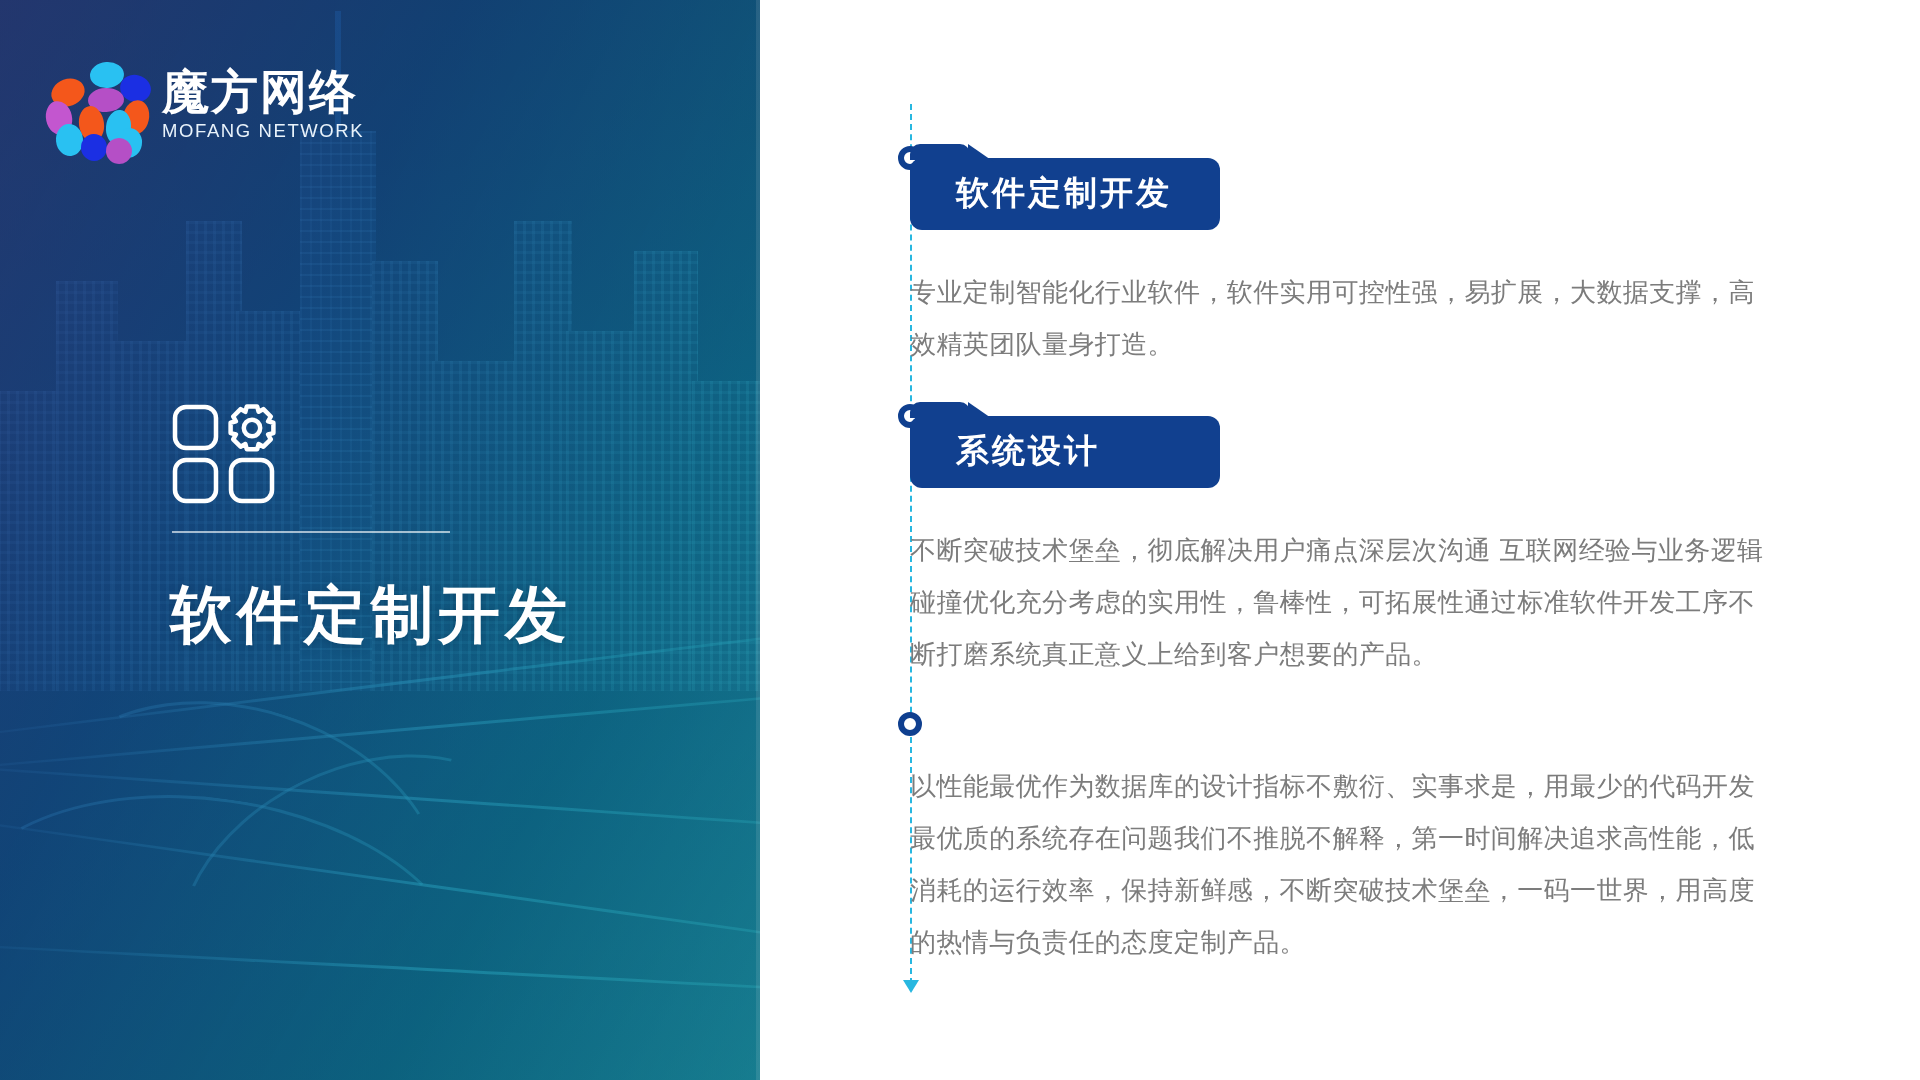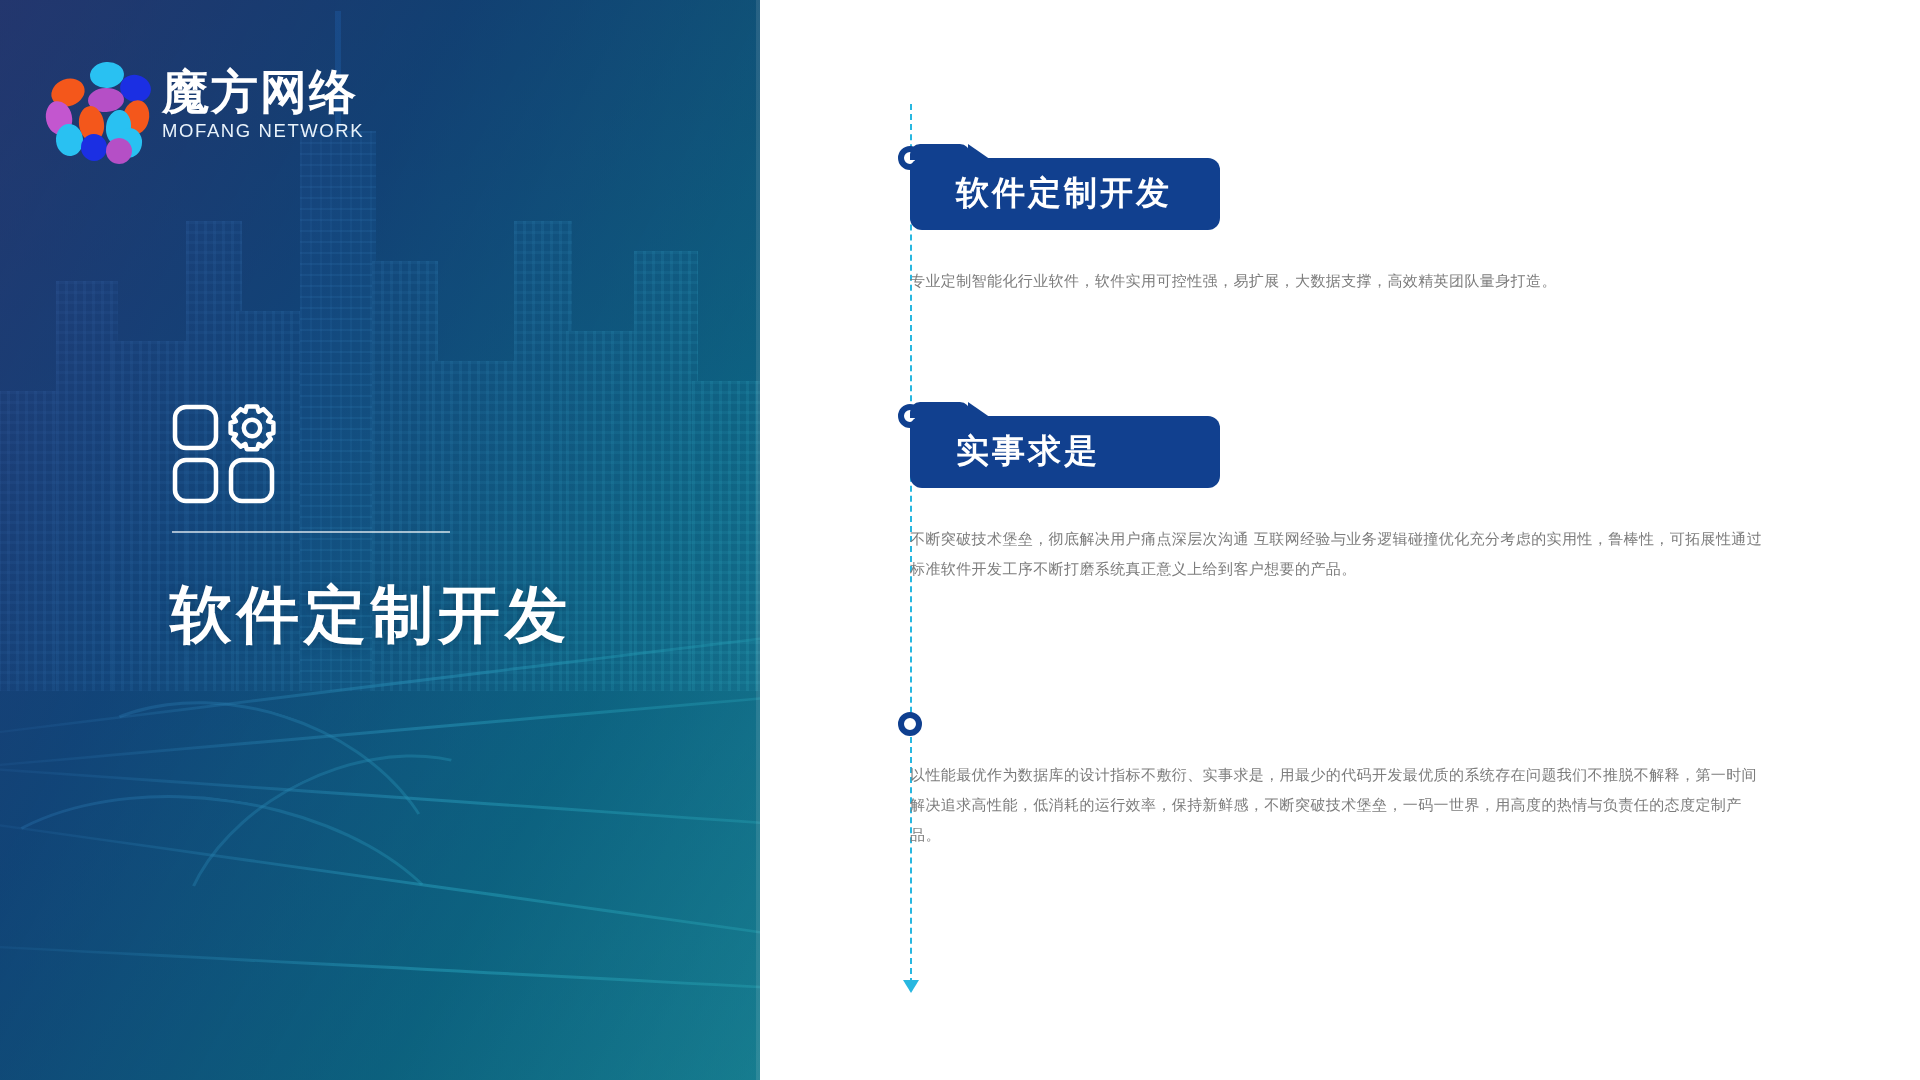--- a/index.html
+++ b/index.html
@@ -167,21 +167,21 @@
   }
   .card-title {
     position:relative; z-index:2;
     font-size:33px; line-height:1.1; font-weight:bold; color:#ffffff;
     letter-spacing:3px;
     font-family:"DejaVu Sans","Liberation Sans",sans-serif;
     white-space:nowrap;
   }
   .body-text {
     margin-top:36px;
-    font-size:15px; line-height:2.0; color:#7c7c7c;
+    font-size:26px; line-height:2.0; color:#7c7c7c;
     letter-spacing:0.4px;
     font-family:"DejaVu Sans","Liberation Sans",sans-serif;
     max-width:860px;
   }
 </style>
 </head>
 <body>
 
 <div class="slide">
 
@@ -272,21 +272,21 @@
     <div class="section" style="top:158px;">
       <div class="card">
         <div class="card-title">软件定制开发</div>
       </div>
       <div class="body-text">专业定制智能化行业软件，软件实用可控性强，易扩展，大数据支撑，高效精英团队量身打造。</div>
     </div>
 
     <div class="node" style="top:404px;"></div>
     <div class="section" style="top:416px;">
       <div class="card">
-        <div class="card-title">实事求是</div>
+        <div class="card-title">系统设计</div>
       </div>
       <div class="body-text">不断突破技术堡垒，彻底解决用户痛点深层次沟通 互联网经验与业务逻辑碰撞优化充分考虑的实用性，鲁棒性，可拓展性通过标准软件开发工序不断打磨系统真正意义上给到客户想要的产品。</div>
     </div>
 
     <div class="node" style="top:712px;"></div>
     <div class="section" style="top:724px;">
       <div class="body-text">以性能最优作为数据库的设计指标不敷衍、实事求是，用最少的代码开发最优质的系统存在问题我们不推脱不解释，第一时间解决追求高性能，低消耗的运行效率，保持新鲜感，不断突破技术堡垒，一码一世界，用高度的热情与负责任的态度定制产品。</div>
     </div>
 
   </div>

